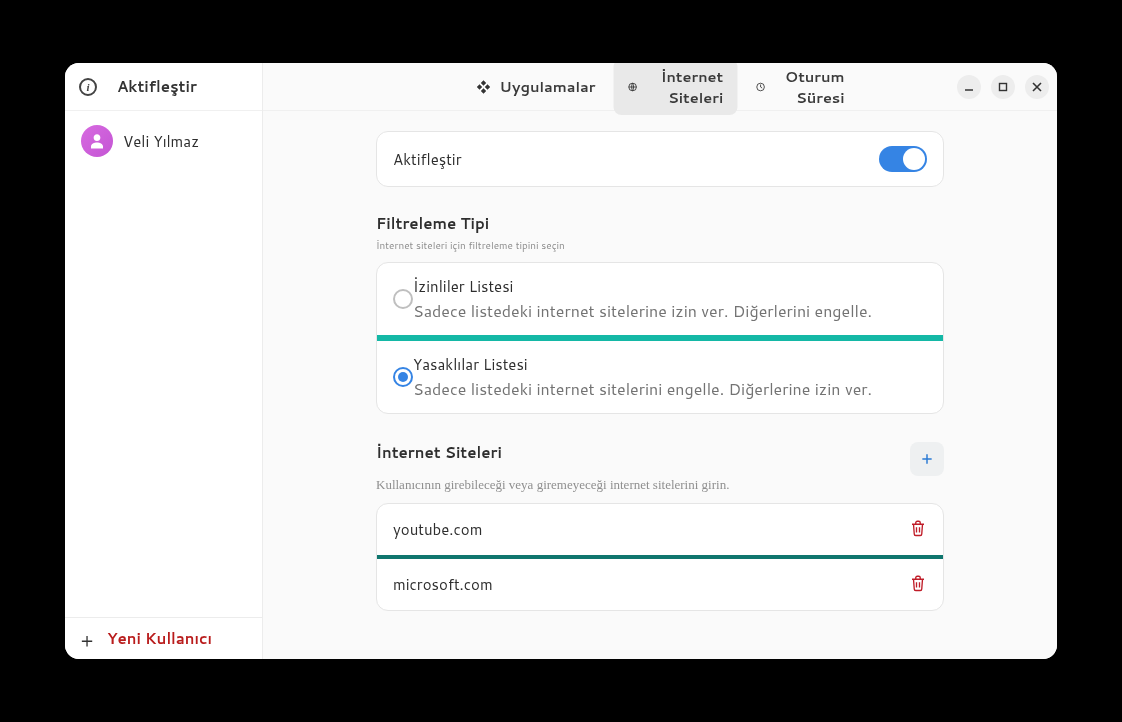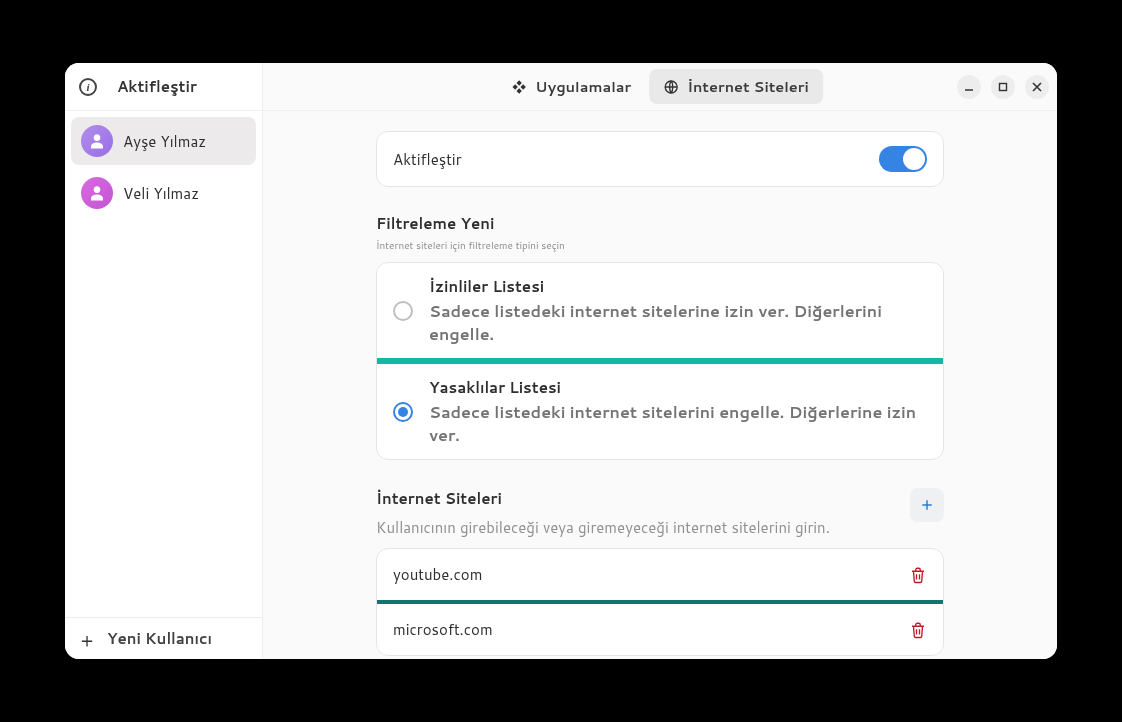--- a/index.html
+++ b/index.html
@@ -59,21 +59,21 @@
   .avatar.purple { background: linear-gradient(135deg,#b18deb,#9a6ee6); }
   .avatar.magenta { background: linear-gradient(135deg,#d76ae0,#c455d4); }
   .user-name { font-size:15px; color:#2e2e2e; }
   .sidebar-footer {
     border-top:1px solid #ececec;
     padding:10px 12px;
     display:flex; align-items:center; gap:12px;
     cursor:pointer;
   }
   .sidebar-footer .plus { font-size:20px; line-height:1; font-weight:400; color:#333; width:18px; text-align:center;}
-  .sidebar-footer .lbl { font-weight:700; font-size:15px; color:#404040;}
+  .sidebar-footer .lbl { font-weight:700; font-size:15px; color:#b91c1c;}
   
   .main {
     flex:1; background:#fafafa; display:flex; flex-direction:column;
   }
   .topbar {
     height:48px; display:flex; align-items:center; position:relative;
     border-bottom:1px solid #f0f0f0;
     padding: 0 8px;
   }
   .tabs { position:absolute; left:50%; transform:translateX(-50%); display:flex; gap:4px;text-align:right; }
@@ -106,74 +106,65 @@
   .toggle {
     width:48px; height:26px; border-radius:13px; background:#3584e4; position:relative; cursor:pointer;
   }
   .toggle .knob {
     position:absolute; top:2px; right:2px; width:22px; height:22px; border-radius:50%; background:#fff;
   }
   .section-head { margin-top:26px; margin-bottom:10px; }
   .section-head .h { font-weight:700; font-size:15px; color:#2e2e2e; }
   .section-head .sub { font-size:10px; color:#8f8f8f; margin-top:4px;}
   .radio-row {
-    display:flex; align-items:center; gap:16px;
+    display:flex; align-items:center; 
     padding:13px 16px;
-    font-weight:bold;
   }
   .radio-row + .radio-row { border-top:6px solid #14b8a6; }
   .radio {
     width:20px; height:20px; border-radius:50%; border:2px solid #bfbfbf; flex-shrink:0;
     display:flex; align-items:center; justify-content:center; background:#fff;
   }
   .radio.checked { border-color:#3584e4; }
   .radio.checked::after {
     content:""; width:10px; height:10px; border-radius:50%; background:#3584e4;
   }
   .radio-text .t { font-size:15px; color:#2e2e2e; }
   .radio-text .d { font-size:16px; color:#737373; margin-top:2px; }
   .sites-head {
     margin-top:28px; display:flex; align-items:flex-start; justify-content:space-between;
     margin-bottom:10px;
   }
   .sites-head .txt .h { font-weight:700; font-size:15px; }
-  .sites-head .txt .sub { font-size:15px; color:#8f8f8f; margin-top:8px;}
+  .sites-head .txt .sub { font-size:13px; color:#8f8f8f; margin-top:14px;font-family:Liberation Serif, serif;}
   .addbtn {
     width:34px; height:34px; border-radius:8px; background:#eef0f1;
     display:flex; align-items:center; justify-content:center; cursor:pointer; flex-shrink:0;
   }
   .addbtn svg { width:16px; height:16px; stroke:#2a7ad4; stroke-width:2.2; }
   .site-row {
-    display:flex; align-items:center; justify-content:space-between;
+    display:flex; align-items:flex-start; justify-content:space-between;
     padding:15px 16px;
   }
   .site-row + .site-row { border-top:4px solid #0f766e; }
   .site-row .dom { font-size:15px; }
   .trash { cursor:pointer; display:flex; }
   .trash svg { width:18px; height:18px; stroke:#c01c28; fill:none; stroke-width:1.8; }
 </style>
 </head>
 <body>
 
 <div class="window">
 
   <aside class="sidebar">
     <div class="sidebar-header">
       <span class="info-icon">i</span>
       <span class="title">Aktifleştir</span>
     </div>
     <div class="user-list">
-      <div class="user-item selected">
-        <span class="avatar purple">
-          <svg viewBox="0 0 24 24">
-              <path d="M12 12c2.5 0 4.5-2 4.5-4.5S14.5 3 12 3 7.5 5 7.5 7.5 9.5 12 12 12zm0 2c-3.5 0-8 1.8-8 5.3V22h16v-2.7c0-3.5-4.5-5.3-8-5.3z"></path>
-            </svg>
-        </span>
-        <span class="user-name">Ayşe Yılmaz</span>
-      </div>
       <div class="user-item">
         <span class="avatar magenta">
           <svg viewBox="0 0 24 24">
               <path d="M12 12c2.5 0 4.5-2 4.5-4.5S14.5 3 12 3 7.5 5 7.5 7.5 9.5 12 12 12zm0 2c-3.5 0-8 1.8-8 5.3V22h16v-2.7c0-3.5-4.5-5.3-8-5.3z"></path>
             </svg>
         </span>
         <span class="user-name">Veli Yılmaz</span>
       </div>
     </div>
     <div class="sidebar-footer">
@@ -190,20 +181,27 @@
               <path fill="#333" d="M12 2l4 4-4 4-4-4 4-4zm-6 6l4 4-4 4-4-4 4-4zm12 0l4 4-4 4-4-4 4-4zm-6 6l4 4-4 4-4-4 4-4z"></path>
             </svg>
           <span>Uygulamalar</span>
         </div>
         <div class="tab active">
           <svg viewBox="0 0 24 24">
               <circle cx="12" cy="12" r="9" fill="none" stroke="#333" stroke-width="2"></circle>
               <path d="M3 12h18M12 3c3 3 3 15 0 18M12 3c-3 3-3 15 0 18" fill="none" stroke="#333" stroke-width="2"></path>
             </svg>
           <span>İnternet Siteleri</span>
+        </div>
+        <div class="tab">
+          <svg viewBox="0 0 24 24">
+              <circle cx="12" cy="12" r="9" fill="none" stroke="#333" stroke-width="2"></circle>
+              <path d="M12 7v5l3 2" fill="none" stroke="#333" stroke-width="2" stroke-linecap="round"></path>
+            </svg>
+          <span>Oturum Süresi</span>
         </div>
       </div>
       <div class="winbtns">
         <div class="winbtn">
           <svg viewBox="0 0 10 10">
               <line x1="1" y1="8" x2="9" y2="8" stroke="#333" stroke-width="1.6"></line>
             </svg>
         </div>
         <div class="winbtn">
           <svg viewBox="0 0 10 10">
@@ -224,21 +222,21 @@
         <div class="card">
           <div class="row">
             <span class="label">Aktifleştir</span>
             <div class="toggle">
               <div class="knob"></div>
             </div>
           </div>
         </div>
 
         <div class="section-head">
-          <div class="h">Filtreleme Yeni</div>
+          <div class="h">Filtreleme Tipi</div>
           <div class="sub">İnternet siteleri için filtreleme tipini seçin</div>
         </div>
         <div class="card">
           <div class="radio-row">
             <div class="radio"></div>
             <div class="radio-text">
               <div class="t">İzinliler Listesi</div>
               <div class="d">Sadece listedeki internet sitelerine izin ver. Diğerlerini engelle.</div>
             </div>
           </div>

